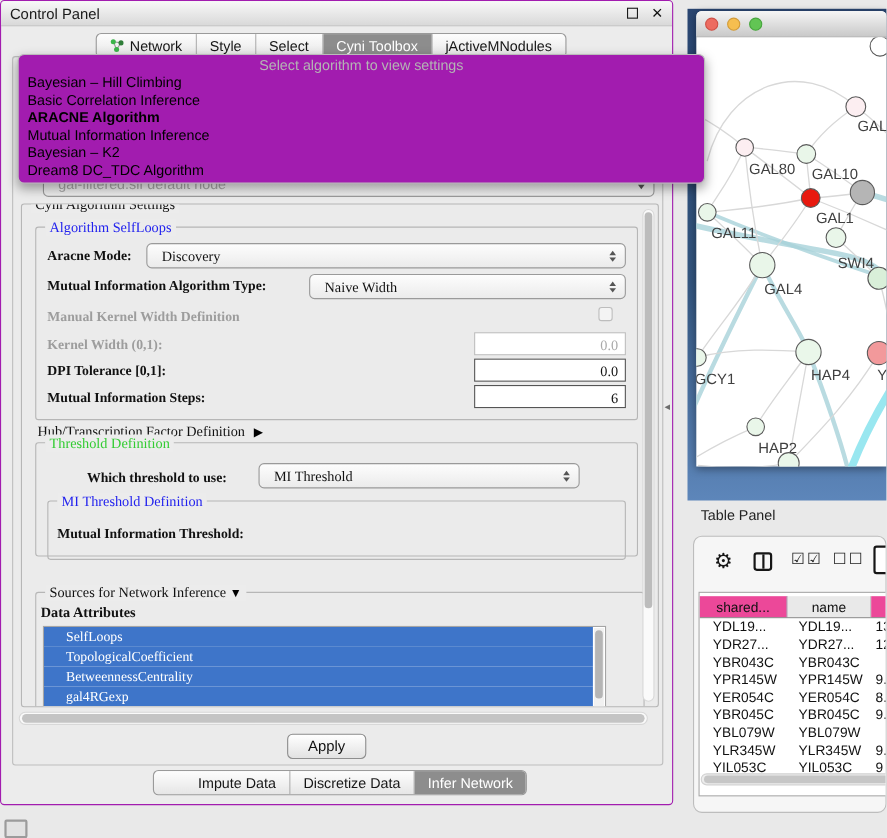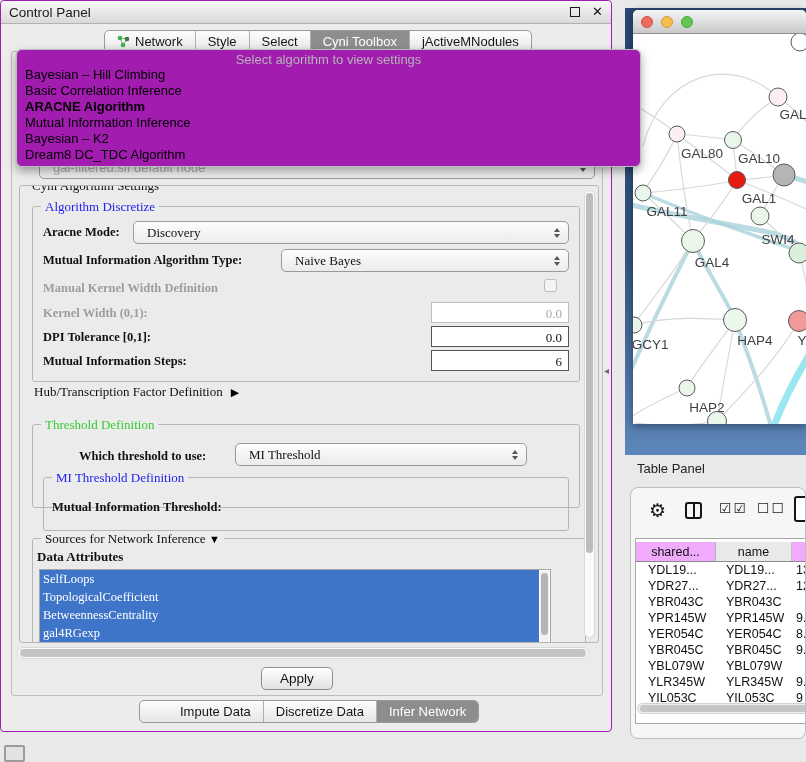--- a/index.html
+++ b/index.html
@@ -15,21 +15,21 @@
         background:#ececec; border:1px solid #a21caf; border-radius:4px; }
   .cp-titlebar { position:absolute; left:0; top:0; right:0; height:23px;
         background:linear-gradient(#f8f8f8,#d9d9d9); border-bottom:1px solid #b2b2b2;
         border-radius:4px 4px 0 0; display:flex; align-items:center; padding:0 8px;
         font-size:13.5px; color:#1a1a1a; }
   .cp-title { flex:1; }
   .wicon-float { width:10px; height:10px; border:1.6px solid #1a1a1a; margin-right:12px; }
   .wicon-close { font-size:13px; font-weight:bold; color:#111; line-height:10px; }
   .tabbar { position:absolute; display:flex; height:23px; border:1px solid #9a9a9a;
         border-radius:5px; overflow:hidden; background:linear-gradient(#fdfdfd,#e6e6e6); }
-  .tabbar.top { left:103px; top:29px; }
+  .tabbar.top { left:86px; top:29px; }
   .tabbar.bottom { left:138px; top:699px;padding-left:28px; }
   .tab { display:flex; align-items:center; gap:5px; padding:0 12px; font-size:13px;
         border-right:1px solid #b0b0b0; color:#161616; white-space:nowrap; }
   .tab:last-child { border-right:none; }
   .tab.sel { background:#8d8d8d; color:#fff; }
   .content-panel { position:absolute; left:10px; top:50px; width:592px; height:645px;
         border:1px solid #bdbdbd; border-radius:3px; background:#ebebeb; }
   
   .popup { position:absolute; left:15px; top:48px; width:625px; z-index:30;
         background:#a21caf; border:1px solid #bbb; border-radius:6px;
@@ -65,21 +65,21 @@
   .field.disabled { border:1px solid #bdbdbd; color:#a9a9a9; }
   .checkbox { position:absolute; width:13px; height:13px; border:1px solid #bdbdbd;
         border-radius:3px; background:#f4f4f4; }
   .hub-row { position:absolute; left:14px; top:198px; font-size:13px; display:flex;
         align-items:center; gap:8px; }
   .tri { font-size:11px; color:#000; }
   
   .attr-list { position:absolute; left:6px; top:30px; width:512px; height:80px;
         background:#fff; border:1px solid #a5a5a5; overflow:hidden; }
   .attr-item { height:18px; line-height:18px; font-size:12.5px; color:#fff;
-        background:#3e75c9; padding-left:3px; width:calc(100% - 11px); }
+        background:#3e75c9; padding-left:20px; width:calc(100% - 11px); }
   .attr-sb { position:absolute; right:1px; top:1px; width:9px; bottom:1px; background:#f1f1f1; }
   .attr-sb .th { position:absolute; left:1px; right:1px; top:2px; height:62px;
         background:#b5b5b5; border-radius:4px; }
   
   .sbv { position:absolute; right:3px; top:4px; width:11px; height:448px;
         background:#fafafa; border:1px solid #d8d8d8; border-radius:6px; }
   .sbv .th { position:absolute; left:1px; width:7px; top:2px; height:360px;
         background:#bcbcbc; border-radius:4px; }
   .sbh { position:absolute; left:16px; top:646px; width:572px; height:12px;
         background:#fafafa; border:1px solid #d8d8d8; border-radius:6px; }
@@ -115,21 +115,21 @@
   .checks { position:absolute; font-size:14px; letter-spacing:2px; color:#222; top:6px; }
   .checks.on { left:88px; }
   .checks.off { left:126px; }
   .doc-icon { position:absolute; left:163px; top:2px; width:18px; height:26px;
         border:2px solid #161616; border-radius:3px; background:#fff; }
   .ttable { position:absolute; left:4px; top:50px; width:240px; height:186px;
         background:#fff; border:1px solid #a8a8a8; padding-top:3px; overflow:hidden; }
   .thead { display:flex; height:20px; border-bottom:1px solid #8a8a8a; }
   .th-cell { font-size:12.5px; display:flex; align-items:center; justify-content:center;
         border-right:1px solid #9fb6bc; overflow:hidden; }
-  .th-cell.hl { background:#f0abfc; }
+  .th-cell.hl { background:#ec4899; }
   .th-cell.plain { background:#e9e9e9; border-right-color:#c3c3c3; }
   .trow { display:flex; height:16px; }
   .tcell { font-size:12.5px; line-height:16px; white-space:nowrap; overflow:hidden; }
   .c0 { width:80px; padding-left:12px; }
   .c1 { width:76px; padding-left:10px; }
   .c2 { width:80px; padding-left:4px; }
   .th0 { width:80px; } .th1 { width:76px; } .th2 { width:80px; }
   .tp-sbh { position:absolute; left:6px; top:215px; width:190px; height:11px;
         background:#ededed; border:1px solid #d2d2d2; border-radius:6px; }
   .tp-sbh .th { position:absolute; top:1px; height:7px; left:2px; right:4px;
@@ -201,32 +201,32 @@
         <div class="popup-item">Mutual Information Inference</div>
         <div class="popup-item">Bayesian – K2</div>
         <div class="popup-item">Dream8 DC_TDC Algorithm</div>
       </div>
   </div>
 
   <div class="grp" style="left:18px; top:184px; width:580px; height:458px; overflow:hidden;font-family:Liberation Serif, serif;">
     <span class="legend">Cyni Algorithm Settings</span>
 
     <div class="grp" style="left:12px; top:20px; width:548px; height:176px;">
-      <span class="legend blue">Algorithm Discretize</span>
+      <span class="legend blue">Algorithm SelfLoops</span>
       <span class="lb b" style="left:10px; top:18px;">Aracne Mode:</span>
       <div class="combo" style="left:100px; right:10px; top:14px;">
         <span>Discovery</span>
         <span class="spin">
             <i class="up"></i>
             <i class="dn"></i>
           </span>
       </div>
       <span class="lb b" style="left:10px; top:46px;">Mutual Information Algorithm Type:</span>
       <div class="combo" style="left:248px; right:10px; top:42px;">
-        <span>Naive Bayes</span>
+        <span>Naive Width</span>
         <span class="spin">
             <i class="up"></i>
             <i class="dn"></i>
           </span>
       </div>
       <span class="lb b dis" style="left:10px; top:74px;">Manual Kernel Width Definition</span>
       <span class="checkbox" style="right:22px; top:72px;"></span>
       <span class="lb b dis" style="left:10px; top:99px;">Kernel Width (0,1):</span>
       <div class="field disabled" style="right:10px; top:95px; width:138px;">
         <span>0.0</span>
@@ -239,21 +239,21 @@
       <div class="field" style="right:10px; top:143px; width:138px;">
         <span>6</span>
       </div>
     </div>
 
     <div class="hub-row">
       <span>Hub/Transcription Factor Definition</span>
       <span class="tri">▶</span>
     </div>
 
-    <div class="grp" style="left:12px; top:238px; width:548px; height:84px;">
+    <div class="grp" style="left:12px; top:216px; width:548px; height:104px;">
       <span class="legend green">Threshold Definition</span>
       <span class="lb b" style="left:46px; top:24px;">Which threshold to use:</span>
       <div class="combo" style="left:202px; top:18px; width:292px;">
         <span>MI Threshold</span>
         <span class="spin">
             <i class="up"></i>
             <i class="dn"></i>
           </span>
       </div>
       <div class="grp" style="left:10px; top:52px; width:526px; height:54px;">

